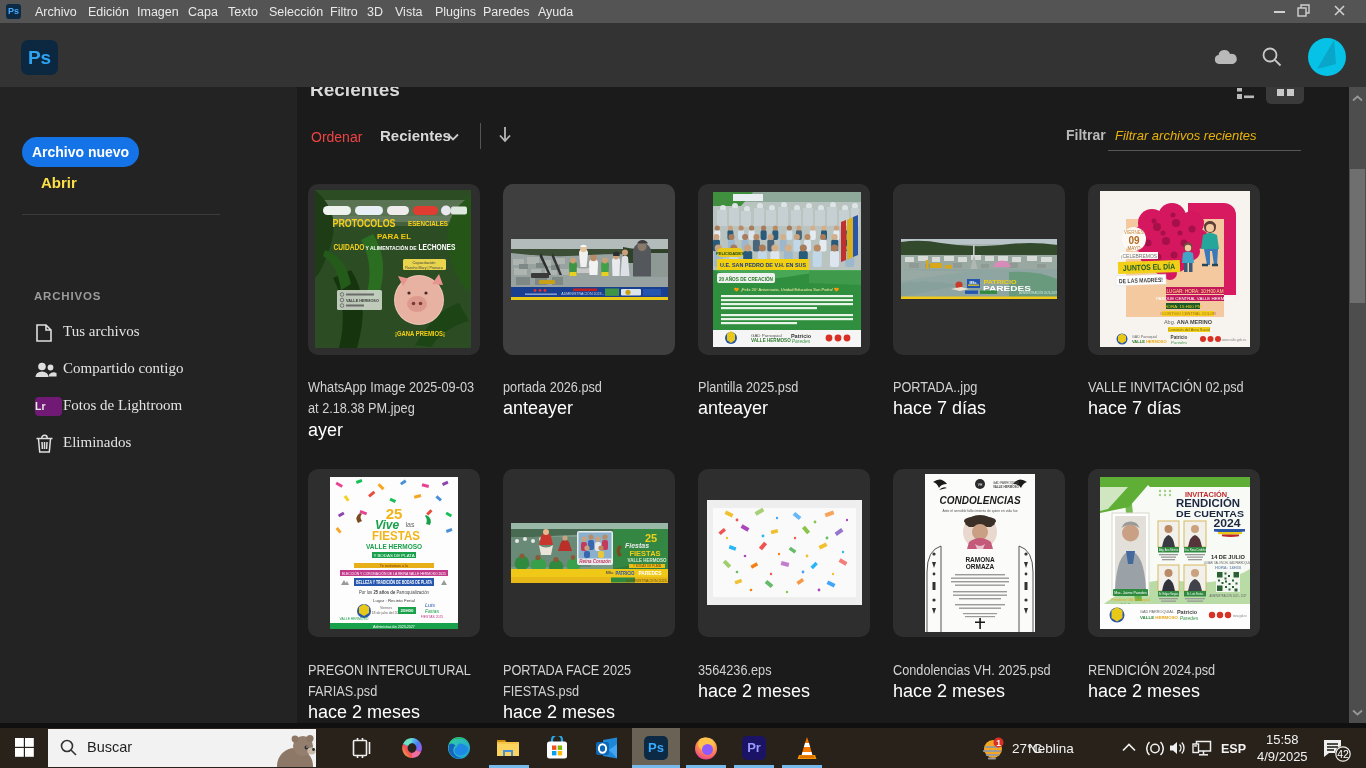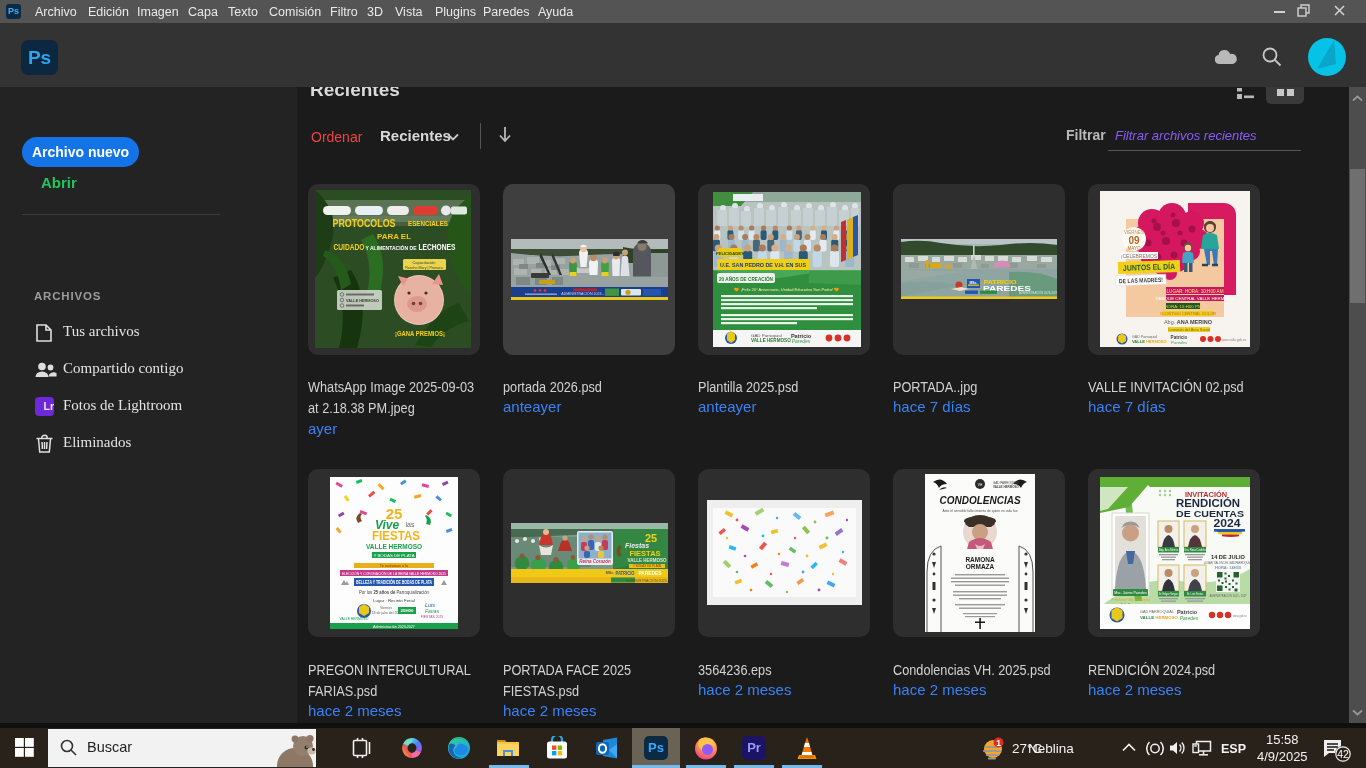--- a/index.html
+++ b/index.html
@@ -16,39 +16,39 @@
 
 
 #apphead { position:absolute; left:0; top:23px; width:1366px; height:64px; background:#333333; z-index:40; }
 #pslogo { position:absolute; left:21px; top:17px; width:37px; height:35px; background:#0b2840; border-radius:7px;
   color:#2ea3f2; font-size:19px; font-weight:bold; text-align:center; line-height:35px; }
 
 
 #sidebar { position:absolute; left:0; top:87px; width:297px; height:636px; background:#232323; z-index:10; }
 #btnnew { position:absolute; left:22px; top:39px; width:117px; height:30px; background:#1473e6; border-radius:15px;
   color:#fff; font-size:14px; font-weight:bold; text-align:center; line-height:30px;margin-top:11px; }
-#abrir { position:absolute; left:41px; top:87px; color:#22c55e; font-size:15px; font-weight:bold; }
+#abrir { position:absolute; left:41px; top:87px; color:#fde047; font-size:15px; font-weight:bold; }
 #sdiv { position:absolute; left:22px; top:127px; width:198px; height:1px; background:#3c3c3c; }
 #inicio { position:absolute; left:22px; top:146px; width:198px; height:32px; background:#343434; border-radius:4px; }
 #inicio span { position:absolute; left:40px; top:7px; color:#f2f2f2; font-size:15px; }
 #archlbl { position:absolute; left:34px; top:203px; color:#9b9b9b; font-size:11.5px; font-weight:bold; letter-spacing:0.8px; }
 .sitem { position:absolute; left:35px; height:20px; color:#e3e3e3; font-size:15px; }
 .sitem .txt { position:absolute; left:28px; top:0px; white-space:nowrap;font-family:Liberation Serif, serif; }
 
 
 #content { position:absolute; left:297px; top:87px; width:1052px; height:636px; background:#1b1b1b; }
 #recients { position:absolute; left:310px; top:79px; width:300px; color:#d9d9d9; font-size:19px; font-weight:bold; z-index:6; }
 #viewtoggle { position:absolute; left:1266px; top:80px; width:38px; height:24px; background:#3a3a3a; border-radius:5px; z-index:6; }
 #listicon { position:absolute; left:1237px; top:88px; width:17px; height:12px; z-index:6; }
 #toolbar { position:absolute; left:297px; top:120px; width:1052px; height:36px; z-index:6; }
 
 .card { position:absolute; width:172px; border-radius:10px; background:#2e2e2e; }
 .thumb { position:absolute; }
 .title { position:absolute; color:#d2d2d2; font-size:15.5px; line-height:20.6px; white-space:nowrap; transform:scaleX(0.82); transform-origin:0 0; }
-.when  { position:absolute; color:#3b82f6; font-size:15px;text-align:right; }
+.when  { position:absolute; color:#ffffff; font-size:18px;text-align:right; }
 
 
 #sbar { position:absolute; left:1349px; top:87px; width:17px; height:636px; background:#4d4d4d; z-index:45; }
 #sthumb { position:absolute; left:1350px; top:169px; width:15px; height:134px; background:#6f6f6f; z-index:46; }
 
 
 #taskbar { position:absolute; left:0; top:728px; width:1366px; height:40px; background:#29221a; z-index:60; }
 #searchbox { position:absolute; left:48px; top:1px; width:268px; height:38px; background:#f2f2f2; overflow:hidden; }
 #searchbox span { position:absolute; left:39px; top:10px; color:#1f1f1f; font-size:14.5px; }
 .tbicon { position:absolute; top:8px; width:24px; height:24px; }
@@ -58,21 +58,21 @@
 </head>
 <body>
 
 <div id="menubar">
   <div id="psmini">Ps</div>
   <span class="mi" style="left:35px">Archivo</span>
   <span class="mi" style="left:88px">Edición</span>
   <span class="mi" style="left:137px">Imagen</span>
   <span class="mi" style="left:188px">Capa</span>
   <span class="mi" style="left:228px">Texto</span>
-  <span class="mi" style="left:269px">Comisión</span>
+  <span class="mi" style="left:269px">Selección</span>
   <span class="mi" style="left:330px">Filtro</span>
   <span class="mi" style="left:367px">3D</span>
   <span class="mi" style="left:395px">Vista</span>
   <span class="mi" style="left:435px">Plugins</span>
   <span class="mi" style="left:483px">Paredes</span>
   <span class="mi" style="left:538px">Ayuda</span>
 
   <div class="winbtn" style="left:1261px; width:36px;">
     <svg width="36" height="23">
         <rect x="13" y="11" width="11" height="2" fill="#d0d0d0"></rect>
@@ -129,21 +129,21 @@
   <div class="sitem" style="top:273px;">
     <svg class="abs" style="left:0px; top:2px;" width="22" height="16" viewBox="0 0 22 16">
       <circle cx="7" cy="4.5" r="3.8" fill="#dedede"></circle>
       <path d="M0.5 15 a6.5 5.5 0 0 1 13 0 Z" fill="#dedede"></path>
       <circle cx="15.5" cy="5.5" r="2.9" fill="#dedede"></circle>
       <path d="M13.5 14.5 a5 4.5 0 0 1 8 -3.4 l0.1 3.4 Z" fill="#dedede"></path>
     </svg>
     <span class="txt">Compartido contigo</span>
   </div>
   <div class="sitem" style="top:310px;">
-    <div class="abs" style="left:0; top:0; width:19px; height:19px; background:#6d28d9; border-radius:4px; color:#e8e8e8; font-size:10.5px; font-weight:bold; text-align:right; line-height:19px;">Lr</div>
+    <div class="abs" style="left:0; top:0; width:27px; height:19px; background:#701a75; border-radius:4px; color:#e8e8e8; font-size:10.5px; font-weight:bold; text-align:left; line-height:19px;">Lr</div>
     <span class="txt">Fotos de Lightroom</span>
   </div>
   <div class="sitem" style="top:347px;">
     <svg class="abs" style="left:1px; top:0px;" width="17" height="19" viewBox="0 0 17 19">
       <g fill="none" stroke="#dedede" stroke-width="1.5">
         <path d="M2.5 5 l1.2 13 h9.6 L14.5 5"></path>
         <line x1="0.5" y1="4.5" x2="16.5" y2="4.5"></line>
         <path d="M5.8 4 a2.7 2.7 0 0 1 5.4 0"></path>
         <line x1="6" y1="8" x2="6.4" y2="15"></line>
         <line x1="8.5" y1="8" x2="8.5" y2="15"></line>
@@ -173,21 +173,21 @@
     <path d="M1 1.5 L6 6.5 L11 1.5" fill="none" stroke="#c9c9c9" stroke-width="1.8"></path>
   </svg>
   <div class="abs" style="left:183px; top:3px; width:1px; height:26px; background:#555;"></div>
   <svg class="abs" style="left:201px; top:6px;" width="14" height="18" viewBox="0 0 14 18">
     <g stroke="#b9b9b9" stroke-width="1.8" fill="none">
         <line x1="7" y1="1" x2="7" y2="14"></line>
         <path d="M2 9.5 L7 15 L12 9.5"></path>
       </g>
   </svg>
   <span class="abs" style="left:769px; top:7px; color:#b9b9b9; font-size:14px; font-weight:bold;">Filtrar</span>
-  <span class="abs" style="left:818px; top:8px; color:#8b5cf6; font-size:13px; font-style:italic;">Filtrar archivos recientes</span>
+  <span class="abs" style="left:818px; top:8px; color:#eab308; font-size:13px; font-style:italic;">Filtrar archivos recientes</span>
   <div class="abs" style="left:811px; top:30px; width:193px; height:1px; background:#575757;"></div>
 </div>
 
 <div id="cards">
 
 <div class="card" style="left:308px; top:184px; height:171px;"></div>
 <svg class="thumb" style="left:315px; top:190px;" width="156" height="158" viewBox="0 0 156 158">
   <rect width="156" height="158" fill="#2c4d24"></rect>
   <rect x="0" y="10" width="156" height="22" fill="#93a18d" opacity="0.45"></rect>
   <rect x="0" y="26" width="156" height="10" fill="#7e9073" opacity="0.3"></rect>

